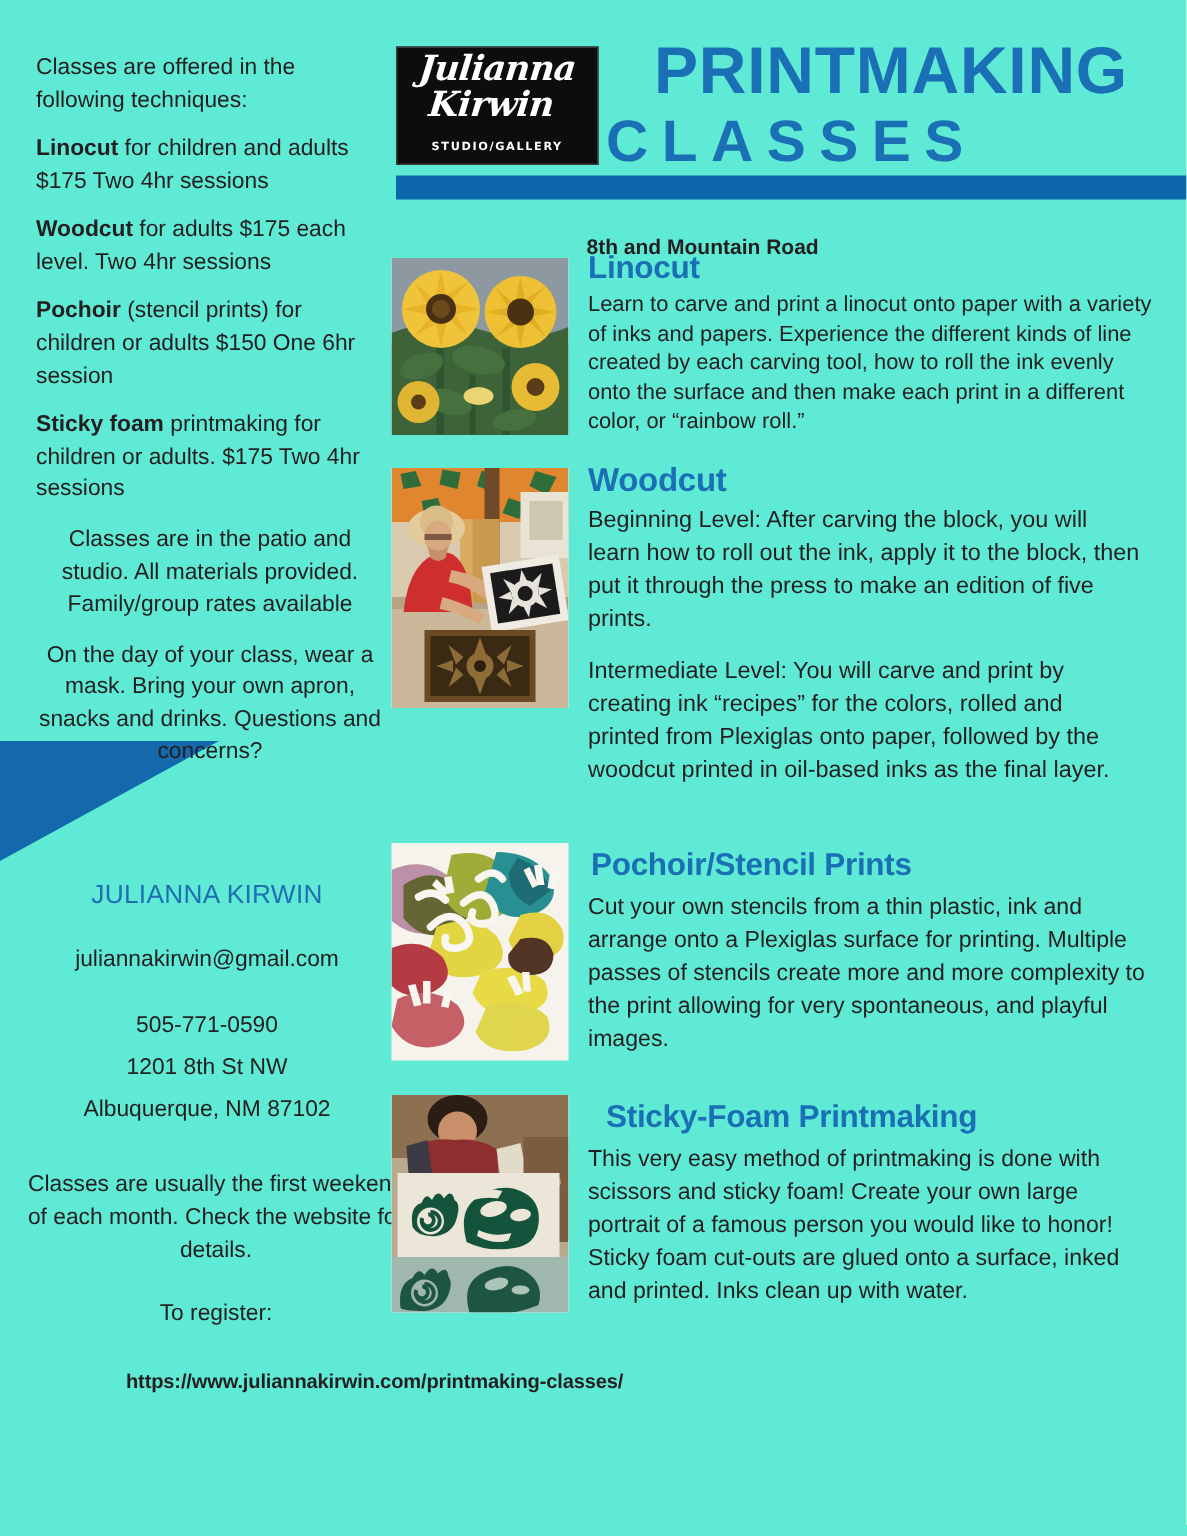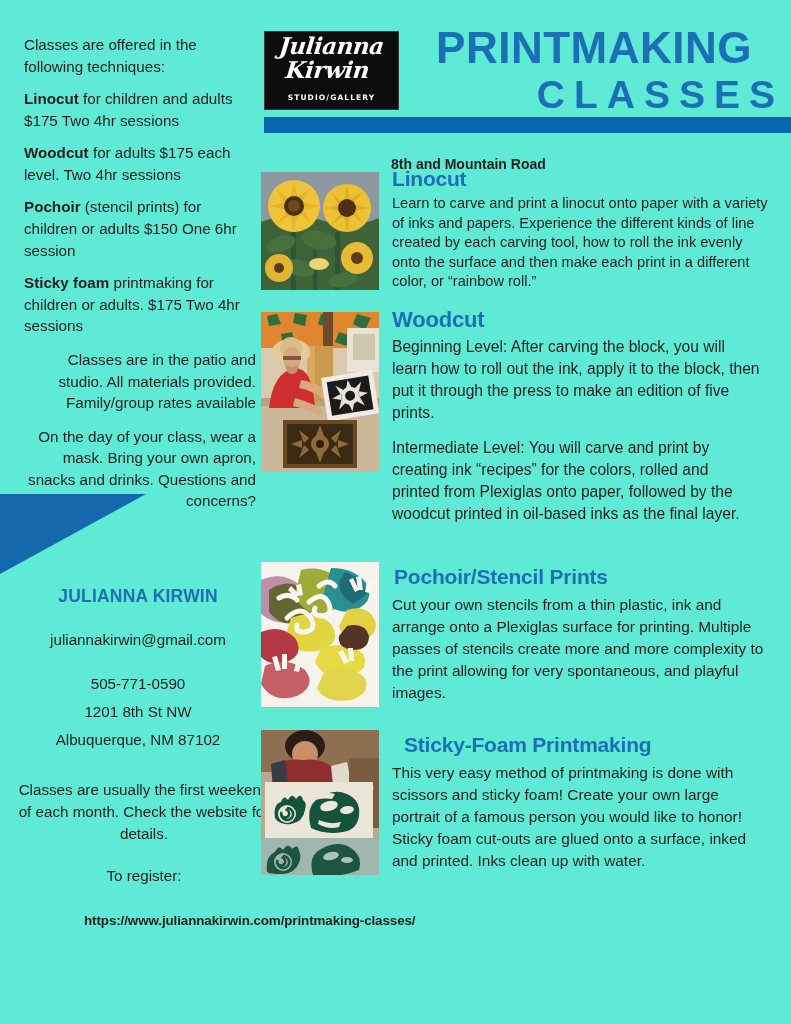--- a/index.html
+++ b/index.html
@@ -42,39 +42,39 @@
     width: 232px;
   }
   .lc-p {
     font-size: 15.2px;
     line-height: 1.42;
     margin: 0 0 11px 0;
     color: #231f20;
   }
   .lc-p b { font-weight: bold; }
   .lc-center {
-    text-align: right;
+    text-align: center;
     font-size: 15.2px;
     line-height: 1.42;
     margin: 0 0 11px 0;
     color: #231f20;
   }
   .lc-spacer-top { margin-top: 12px; }
 
   
   .contact {
     position: absolute;
     left: 18px;
     top: 586px;
     width: 240px;
     text-align: center;
   }
   .contact-name {
     color: #1F6FB2;
-    font-weight: bold;
+    font-weight: normal;
     font-size: 17.5px;
     letter-spacing: .2px;
     margin: 0 0 22px 0;
   }
   .contact-line {
     font-size: 15.2px;
     line-height: 1.45;
     margin: 0 0 6px 0;
     color: #231f20;
   }
@@ -156,21 +156,21 @@
     font-weight: bold;
     letter-spacing: 0.5px;
     line-height: 1;
     white-space: nowrap;
   }
   .title-sub {
     position: absolute;
     left: 404px;
     top: 75px;
     width: 380px;
-    text-align: right;
+    text-align: left;
     color: #1B6FB5;
     font-size: 39px;
     font-weight: bold;
     letter-spacing: 9px;
     line-height: 1;
     white-space: nowrap;
   }
   .blue-bar {
     position: absolute;
     left: 264px;

